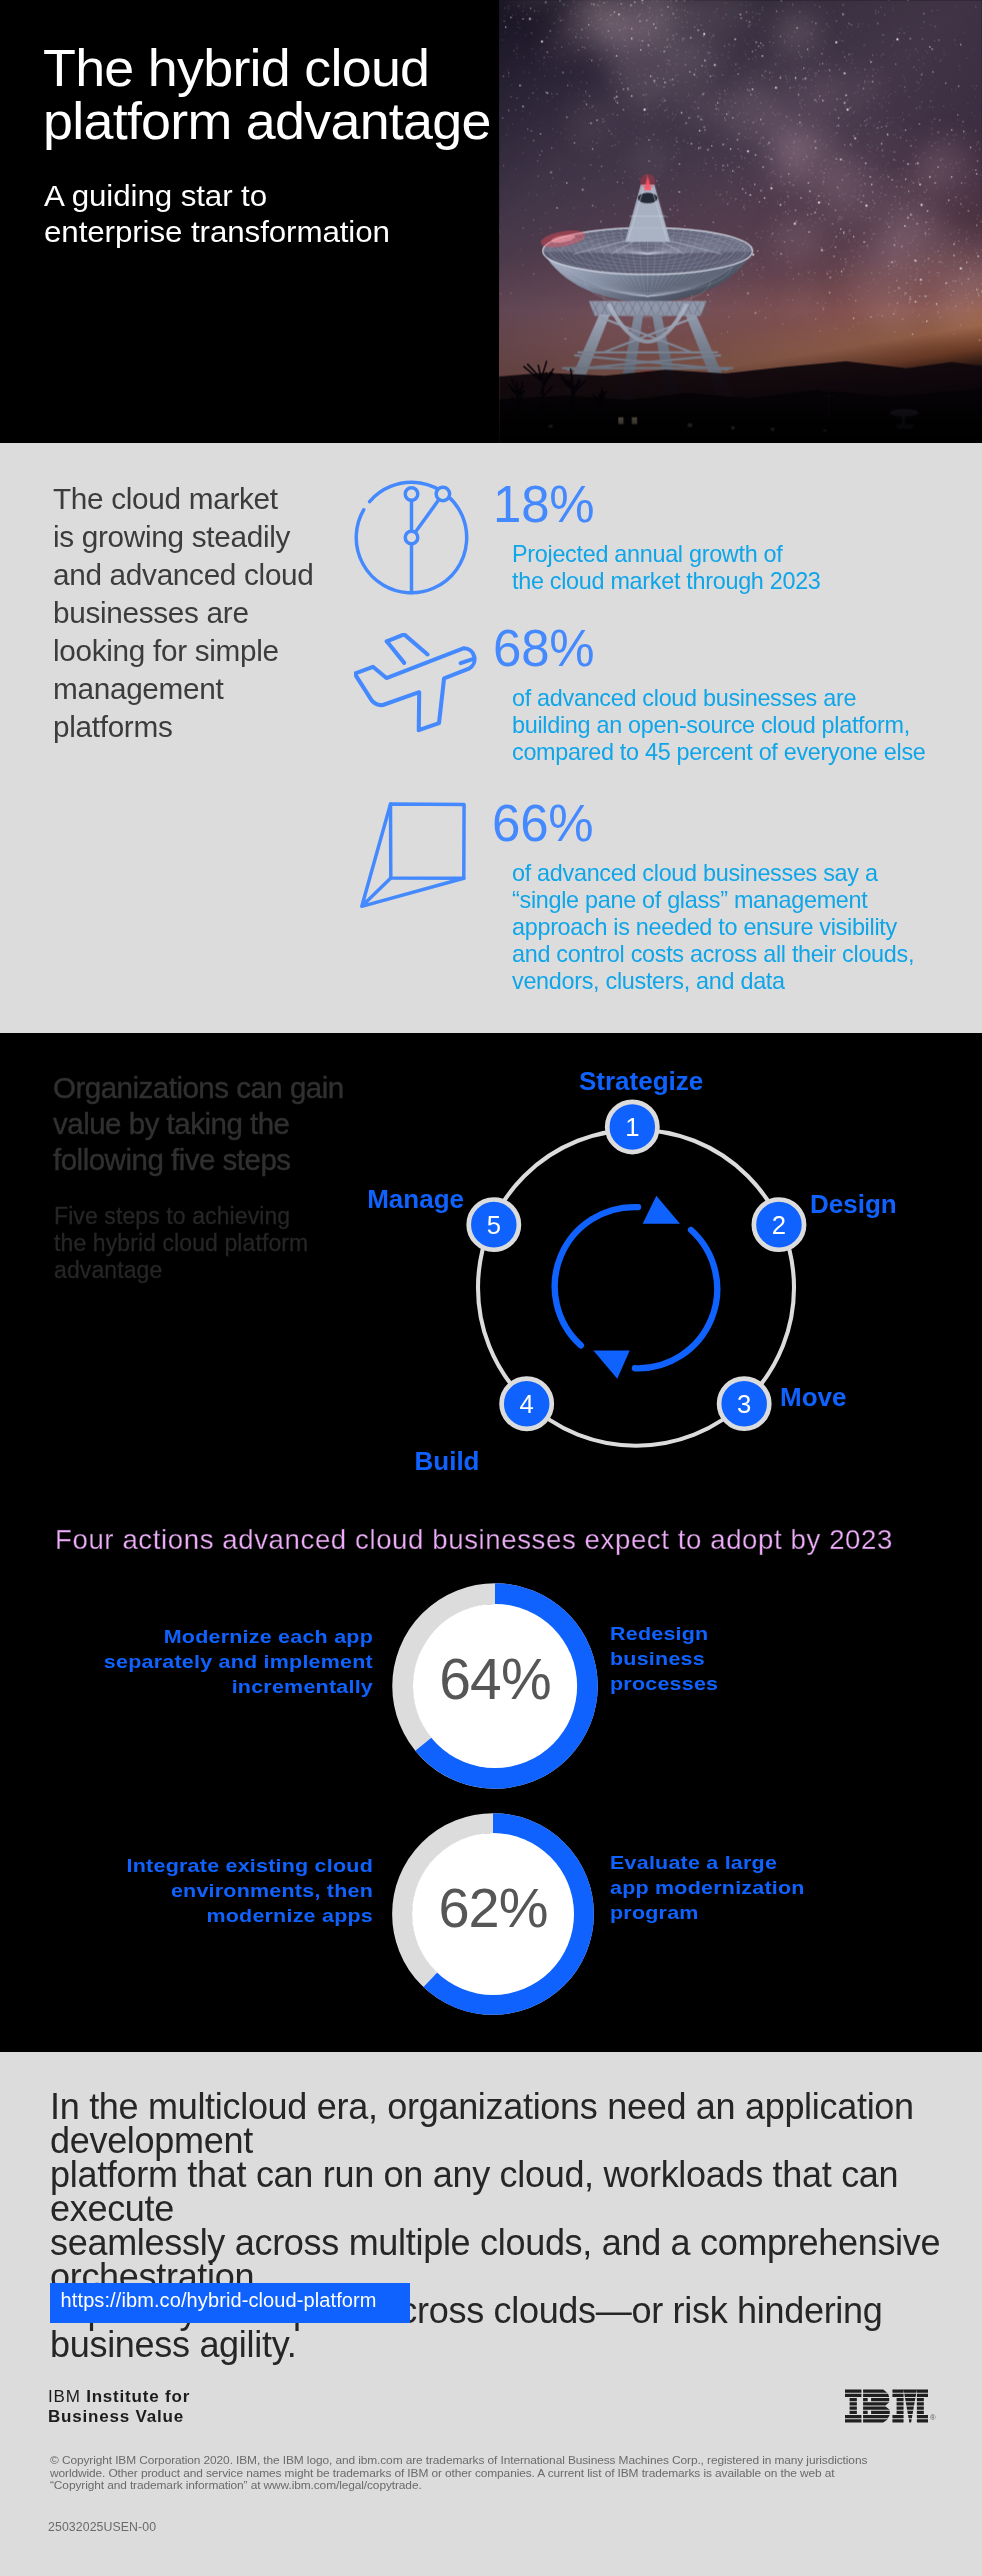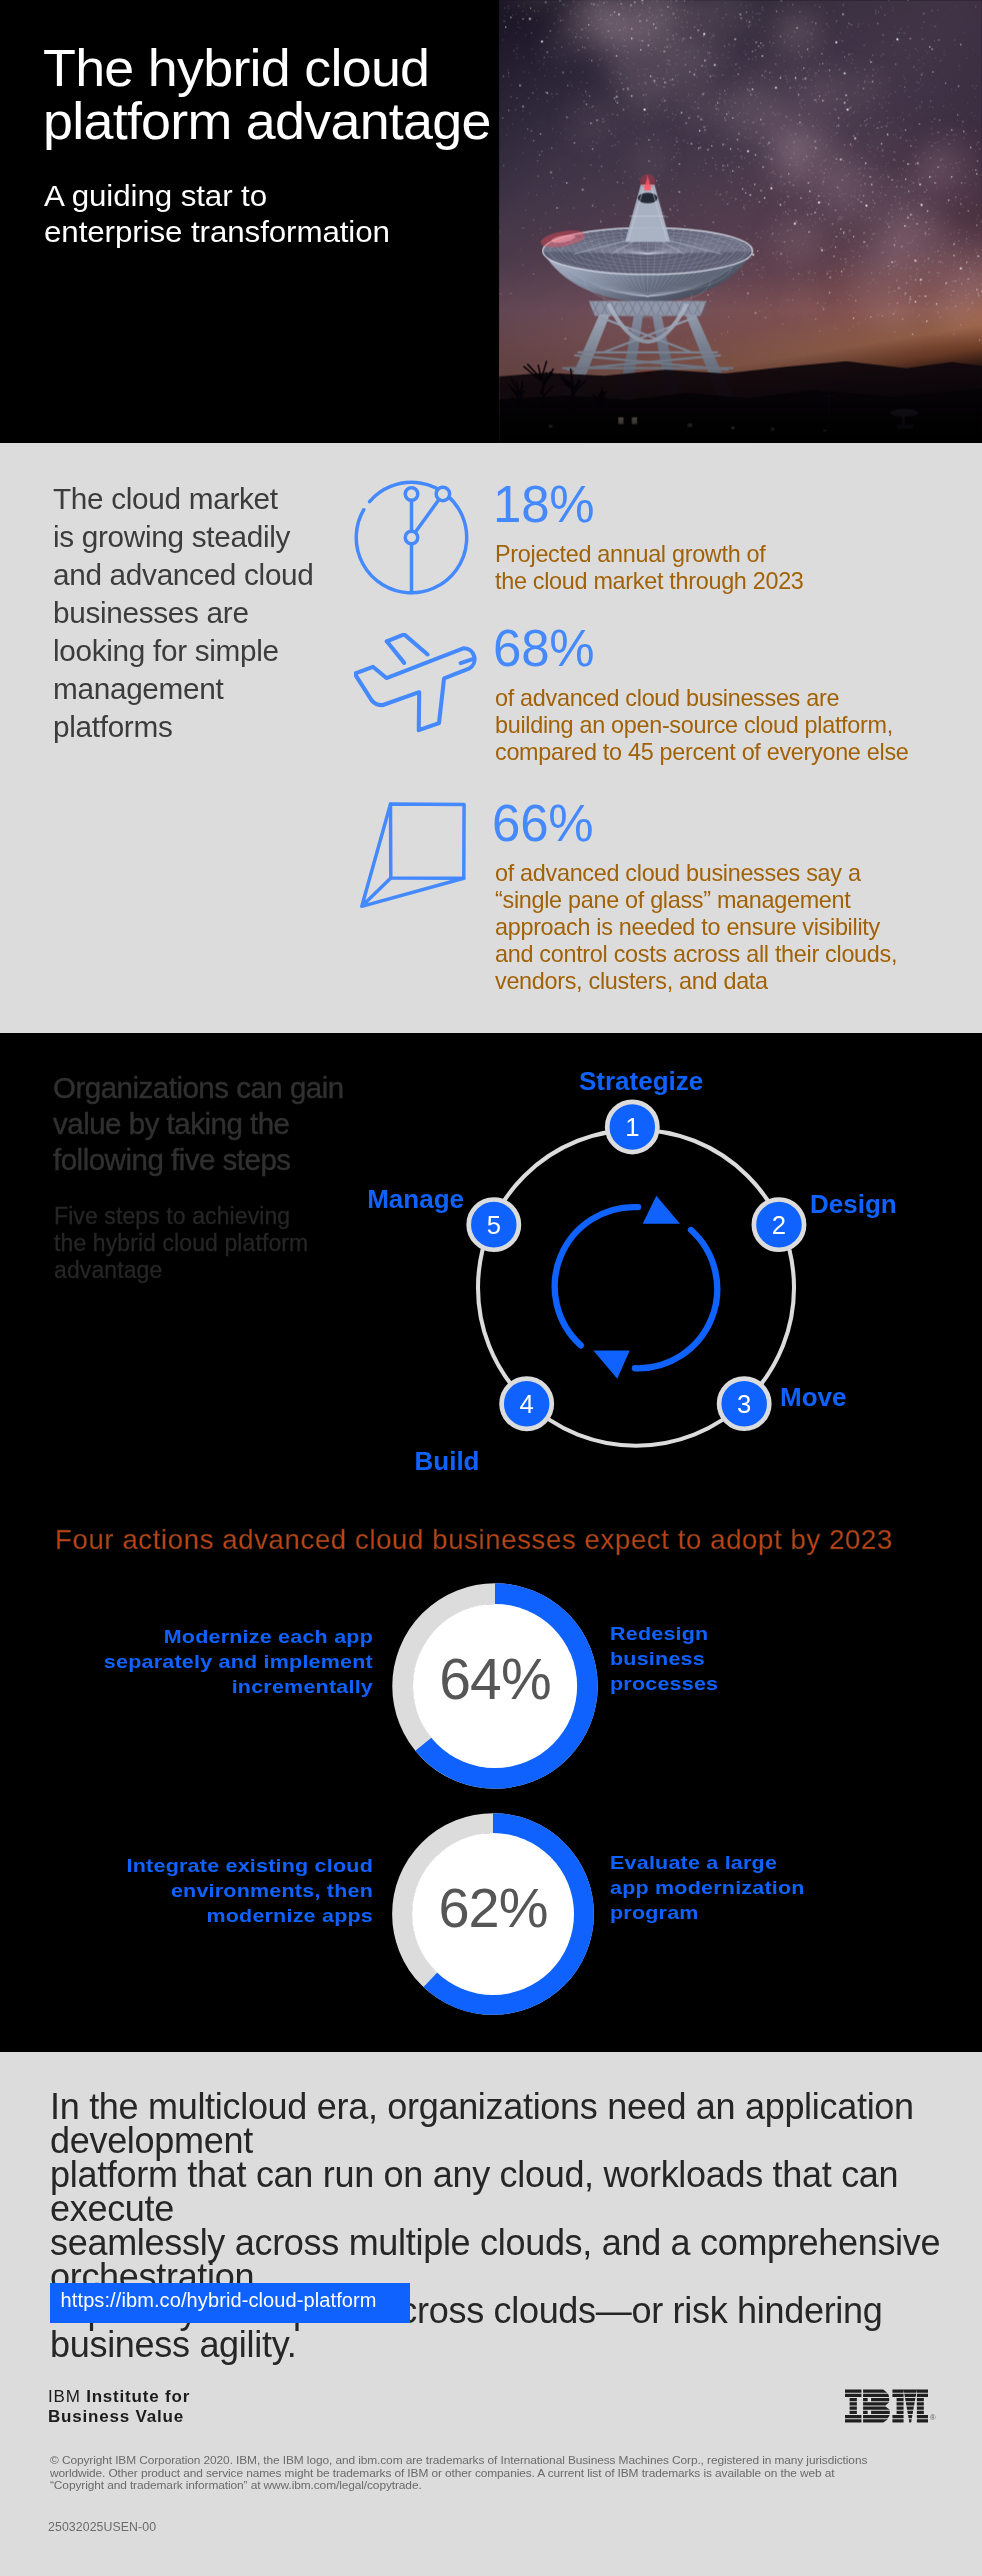--- a/index.html
+++ b/index.html
@@ -17,34 +17,34 @@
             font-weight:400;letter-spacing:-0.1px;white-space:pre;
             transform:scaleX(1.045);transform-origin:0 0;}
 
   
   .stats{position:absolute;left:0;top:443px;width:982px;height:591px;background:#dcdcdc;}
   .stats-lead{position:absolute;left:53px;top:480px;color:#3c3c3c;font-size:29px;
               line-height:38px;font-weight:400;letter-spacing:-0.3px;white-space:pre-line;
               transform:scaleX(1.025);transform-origin:0 0;}
   .stat-icon{position:absolute;}
   .stat-val{position:absolute;color:#4589ff;font-size:51px;line-height:54px;font-weight:400;letter-spacing:-0.2px;}
-  .stat-txt{position:absolute;color:#a16207;font-size:23.4px;line-height:27px;font-weight:400;letter-spacing:-0.3px;white-space:pre-line;}
+  .stat-txt{position:absolute;color:#0ea5e9;font-size:23.4px;line-height:27px;font-weight:400;letter-spacing:-0.3px;white-space:pre-line;margin-left:17px;}
 
   
   .steps{position:absolute;left:0;top:1033px;width:982px;height:1018px;background:#000;}
   .steps-head{position:absolute;left:53px;top:1070px;color:#303030;font-size:29.5px;
               line-height:36px;font-weight:400;letter-spacing:-0.5px;white-space:pre-line;
               -webkit-text-stroke:0.4px #303030;}
   .steps-sub{position:absolute;left:54px;top:1203px;color:#262626;font-size:23px;
              line-height:27px;font-weight:400;letter-spacing:0.1px;white-space:pre-line;
              -webkit-text-stroke:0.3px #262626;}
   .step-label{position:absolute;color:#0f62fe;font-size:26px;line-height:21px;font-weight:700;letter-spacing:0px;white-space:nowrap;}
 
   
-  .donut-head{position:absolute;left:55px;top:1524px;color:#c2410c;font-size:27.6px;font-weight:400;letter-spacing:0.6px;white-space:nowrap;-webkit-text-stroke:0.4px #2e2e2e;}
+  .donut-head{position:absolute;left:55px;top:1524px;color:#f0abfc;font-size:27.6px;font-weight:400;letter-spacing:0.6px;white-space:nowrap;-webkit-text-stroke:0.4px #2e2e2e;}
   .donut-lbl{position:absolute;color:#0f62fe;font-size:19px;line-height:25px;font-weight:700;white-space:pre-line;letter-spacing:0.2px;}
   .donut-lbl.r{transform:scaleX(1.13);transform-origin:0 0;}
   .donut-lbl.l{transform:scaleX(1.13);transform-origin:100% 0;}
 
   
   .closing{position:absolute;left:0;top:2052px;width:982px;height:524px;background:#dcdcdc;}
   .closing-p{position:absolute;left:50px;top:2090px;color:#262626;font-size:36px;
              line-height:34px;font-weight:400;letter-spacing:-0.3px;white-space:pre-line;}
   .cta{position:absolute;left:50px;top:2283px;width:360px;height:40px;background:#0f62fe;color:#ffffff;
        font-size:20px;letter-spacing:0.1px;text-decoration:none;box-sizing:border-box;

